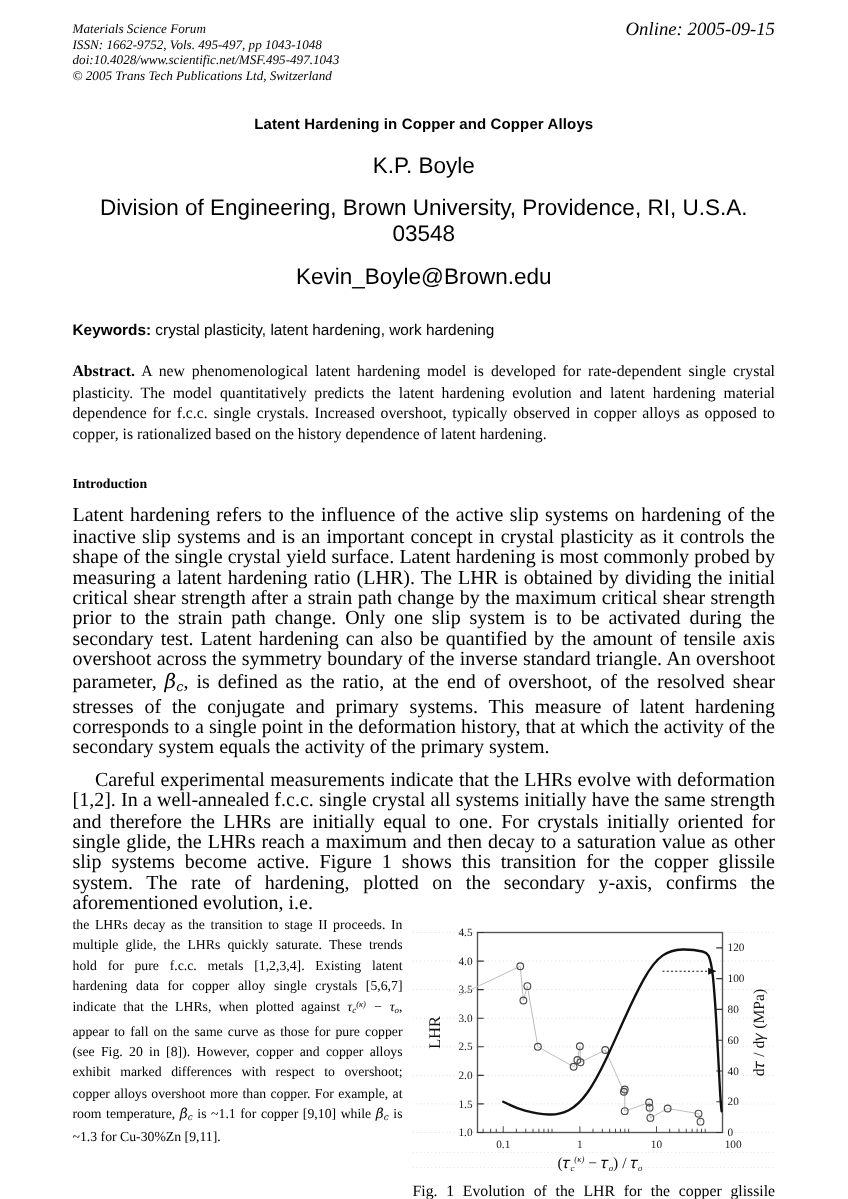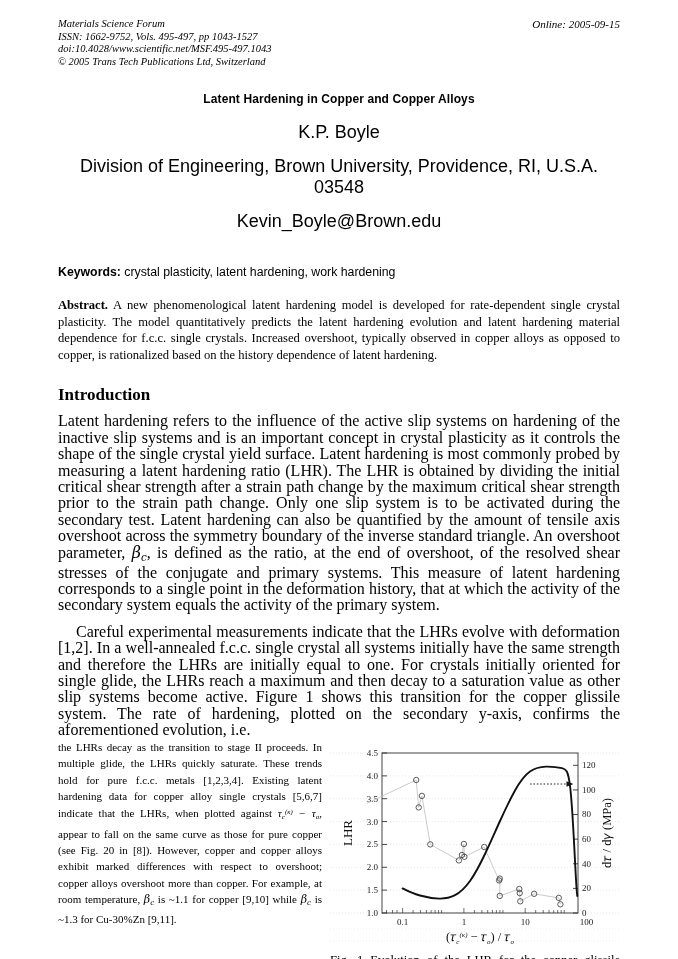--- a/index.html
+++ b/index.html
@@ -38,21 +38,21 @@
     font-size: 10.5px;
     line-height: 12.6px;
     width: 562px;
   }
   .jheader .left { width: 420px; }
   .jheader .online {
     position: absolute;
     right: 0;
     top: 0;
     font-style: italic;
-    font-size: 11px;
+    font-size: 15px;
     white-space: nowrap;
     margin-left: 40px;
   }
 
   
   .title {
     margin-top: 24px;
     text-align: center;
     font-family: "Liberation Sans", "DejaVu Sans", sans-serif;
     font-weight: bold;
@@ -63,40 +63,40 @@
     text-align: center;
     font-family: "Liberation Sans", "DejaVu Sans", sans-serif;
     font-size: 18px;
   }
   .author { margin-top: 16px; }
   .affil  { margin-top: 13px; }
   .email  { margin-top: 13px; }
 
   
   .keywords {
-    margin-top: 33px;
+    margin-top: 25px;
     font-family: "Liberation Sans", "DejaVu Sans", sans-serif;
     font-size: 12.3px;
   }
   .keywords b { font-weight: bold; }
 
   
   .abstract {
     margin-top: 18px;
     font-size: 12.6px;
     line-height: 16.5px;
     text-align: justify;
     text-justify: inter-word;
   }
   .abstract b { font-weight: bold; }
 
   
   h2.sechead {
     margin: 24px 0 0 0;
-    font-size: 17px;
+    font-size: 11px;
     font-weight: bold;
     line-height: 16px;
   }
 
   
   p.body {
     margin: 10px 0 0 0;
     font-size: 16px;
     line-height: 16.4px;
     text-align: justify;
@@ -151,21 +151,21 @@
 </head>
 <body>
 
 <div class="page">
   <div class="content">
 
     <div class="jheader">
       <div class="online">Online: 2005-09-15</div>
       <div class="left">
         <div>Materials Science Forum</div>
-        <div>ISSN: 1662-9752, Vols. 495-497, pp 1043-1527</div>
+        <div>ISSN: 1662-9752, Vols. 495-497, pp 1043-1048</div>
         <div>doi:10.4028/www.scientific.net/MSF.495-497.1043</div>
         <div>© 2005 Trans Tech Publications Ltd, Switzerland</div>
       </div>
     </div>
 
     <div class="title">Latent Hardening in Copper and Copper Alloys</div>
     <div class="author">K.P. Boyle</div>
     <div class="affil">Division of Engineering, Brown University, Providence, RI, U.S.A. 03548</div>
     <div class="email">Kevin_Boyle@Brown.edu</div>
 

